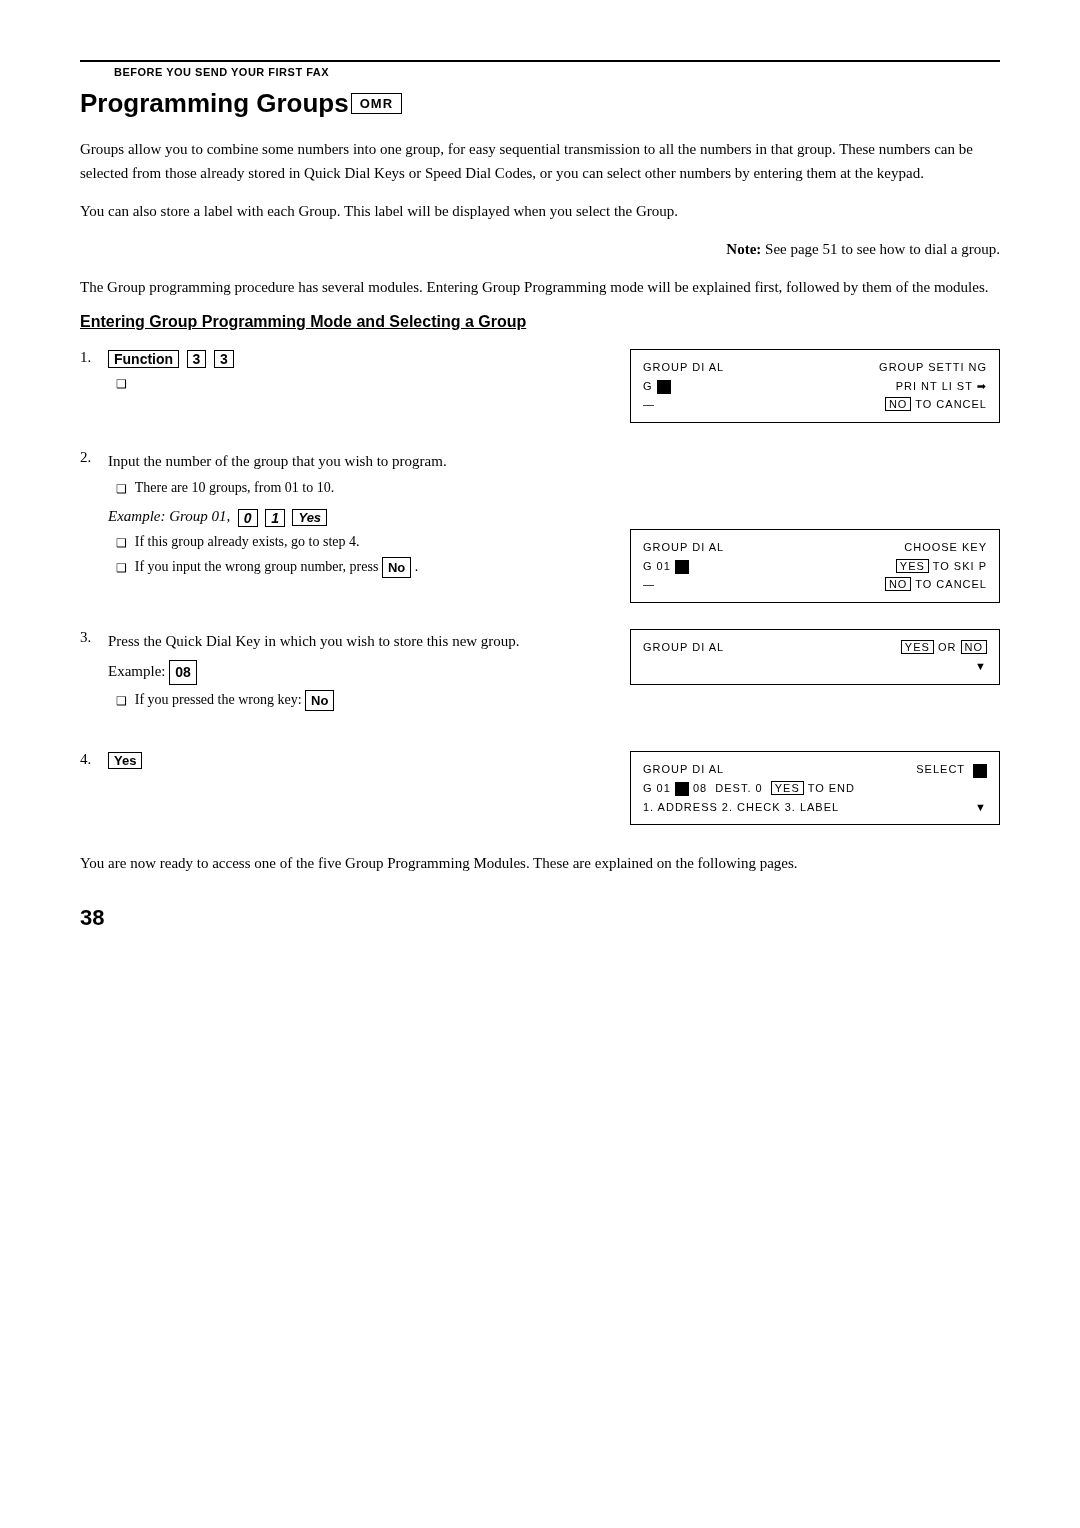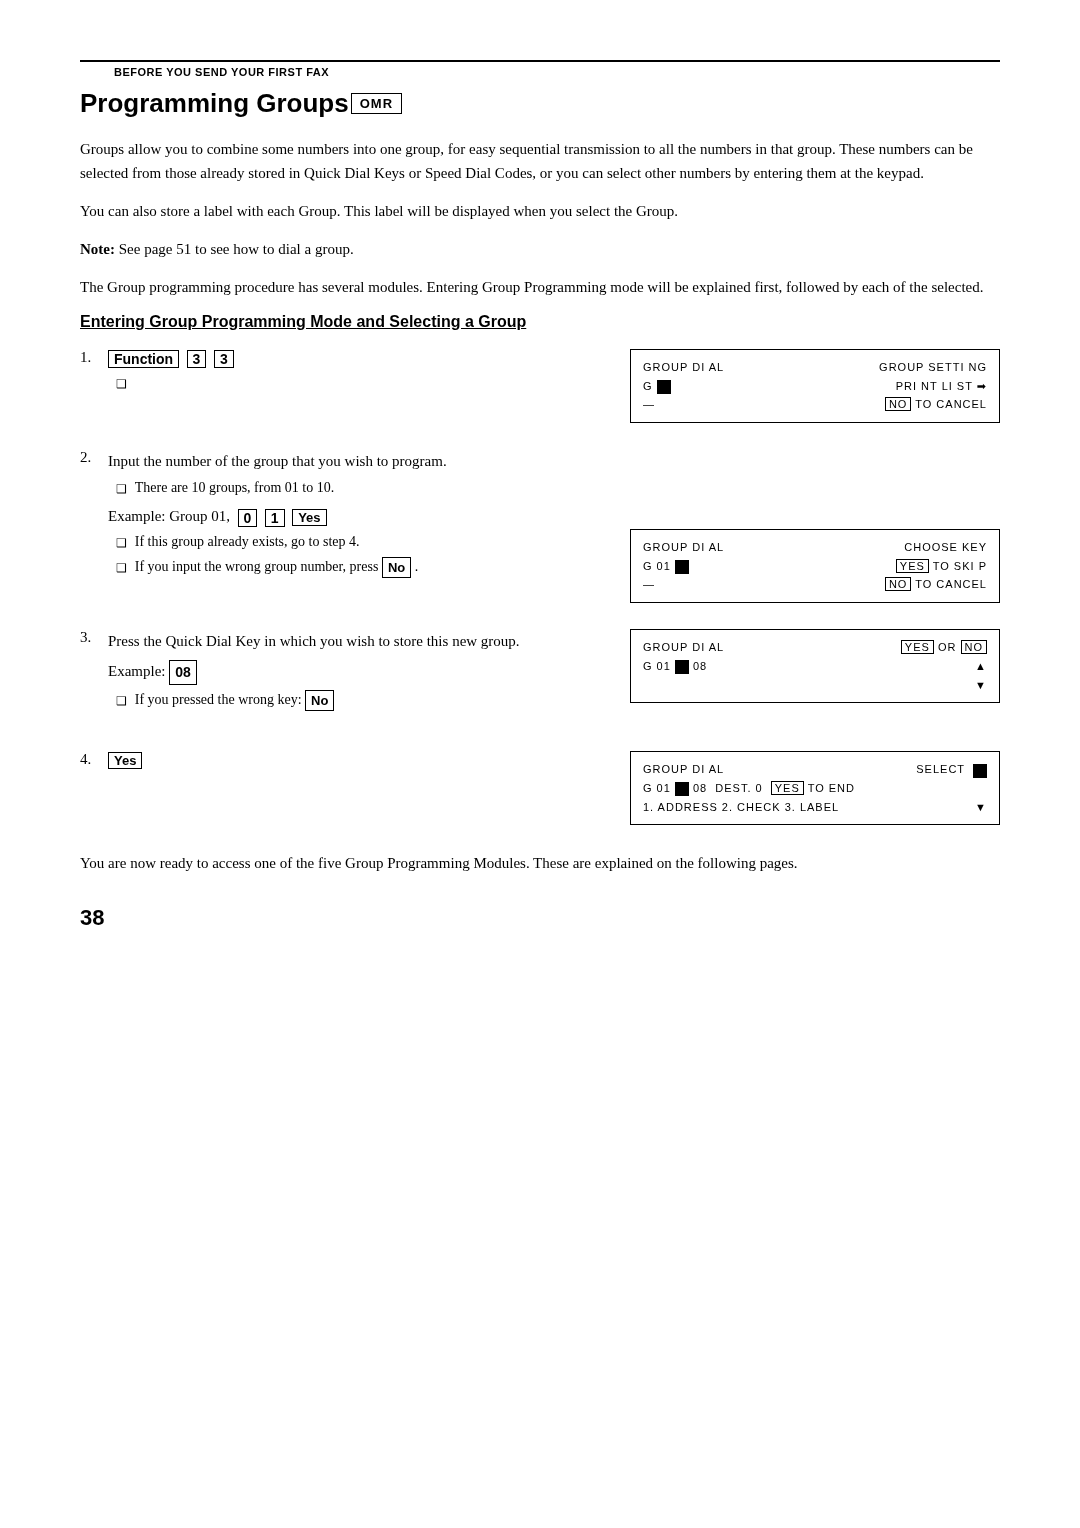--- a/index.html
+++ b/index.html
@@ -45,20 +45,21 @@
     }
     .body-text {
       font-size: 15px;
       line-height: 1.6;
       margin-bottom: 14px;
     }
     .note-text {
       font-size: 15px;
       line-height: 1.6;
       margin-bottom: 14px;
+      text-align: right;
     }
     .note-bold {
       font-weight: bold;
     }
     .subsection-title {
       font-size: 16px;
       font-weight: bold;
       font-family: Arial, sans-serif;
       text-decoration: underline;
       margin-bottom: 18px;
@@ -207,21 +208,21 @@
 </div>
 
 <p class="body-text">Groups allow you to combine some numbers into one group, for easy sequential transmission to all the numbers in that group. These numbers can be selected from those already stored in Quick Dial Keys or Speed Dial Codes, or you can select other numbers by entering them at the keypad.</p>
 
 <p class="body-text">You can also store a label with each Group. This label will be displayed when you select the Group.</p>
 
 <p class="note-text">
   <span class="note-bold">Note:</span>&nbsp;<span>See page 51 to see how to dial a group.</span>
 </p>
 
-<p class="body-text">The Group programming procedure has several modules. Entering Group Programming mode will be explained first, followed by each of the selected.</p>
+<p class="body-text">The Group programming procedure has several modules. Entering Group Programming mode will be explained first, followed by them of the modules.</p>
 
 <div class="subsection-title">Entering Group Programming Mode and Selecting a Group</div>
 
 <div class="two-col">
   <div class="left-col">
     <div class="step-block">
       <div class="step-row">
         <span class="step-num">1.</span>
         <div class="step-content">
           <span class="kbd-box">Function</span>&nbsp;
@@ -256,21 +257,21 @@
   <div class="left-col">
     <div class="step-block">
       <div class="step-row">
         <span class="step-num">2.</span>
         <div class="step-content">
           <p>Input the number of the group that you wish to program.</p>
           <div class="sub-bullet">
             <span class="bullet-sym">❑</span>
             <span>There are 10 groups, from 01 to 10.</span>
           </div>
-          <div style="margin-top:10px;">
+          <div style="margin-top:10px;font-style:italic;">
             <span class="example-line">
               <span>Example: Group 01,</span>&nbsp;
               <span class="kbd-box">0</span>&nbsp;
               <span class="kbd-box">1</span>&nbsp;
               <span class="yes-box">Yes</span>
             </span>
           </div>
           <div class="sub-bullet">
             <span class="bullet-sym">❑</span>
             <span>If this group already exists, go to step 4.</span>
@@ -325,24 +326,20 @@
       </div>
     </div>
   </div>
   <div class="right-col">
     <div class="lcd-box">
       <div class="lcd-row">
         <span class="lcd-label">GROUP DI AL</span>
         <span class="lcd-label"><span class="lcd-bordered-btn">YES</span> OR <span class="lcd-bordered-btn">NO</span></span>
       </div>
       <div class="lcd-row">
-        <span class="lcd-label">G 01 <span class="lcd-black-sq"></span>&nbsp;08</span>
-        <span class="lcd-label">▲</span>
-      </div>
-      <div class="lcd-row">
         <span class="lcd-label"></span>
         <span class="lcd-label">▼</span>
       </div>
     </div>
   </div>
 </div>
 
 <div class="two-col">
   <div class="left-col">
     <div class="step-block">

